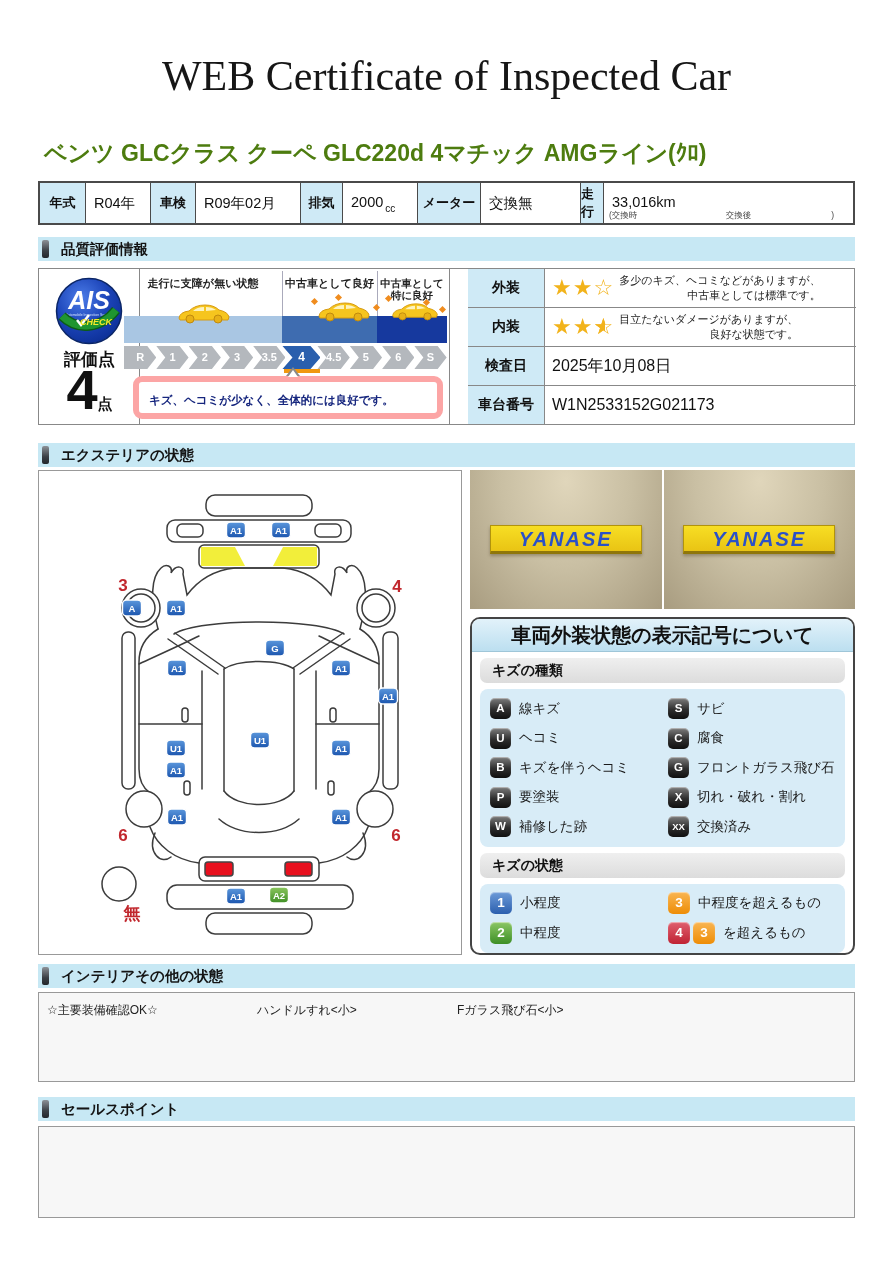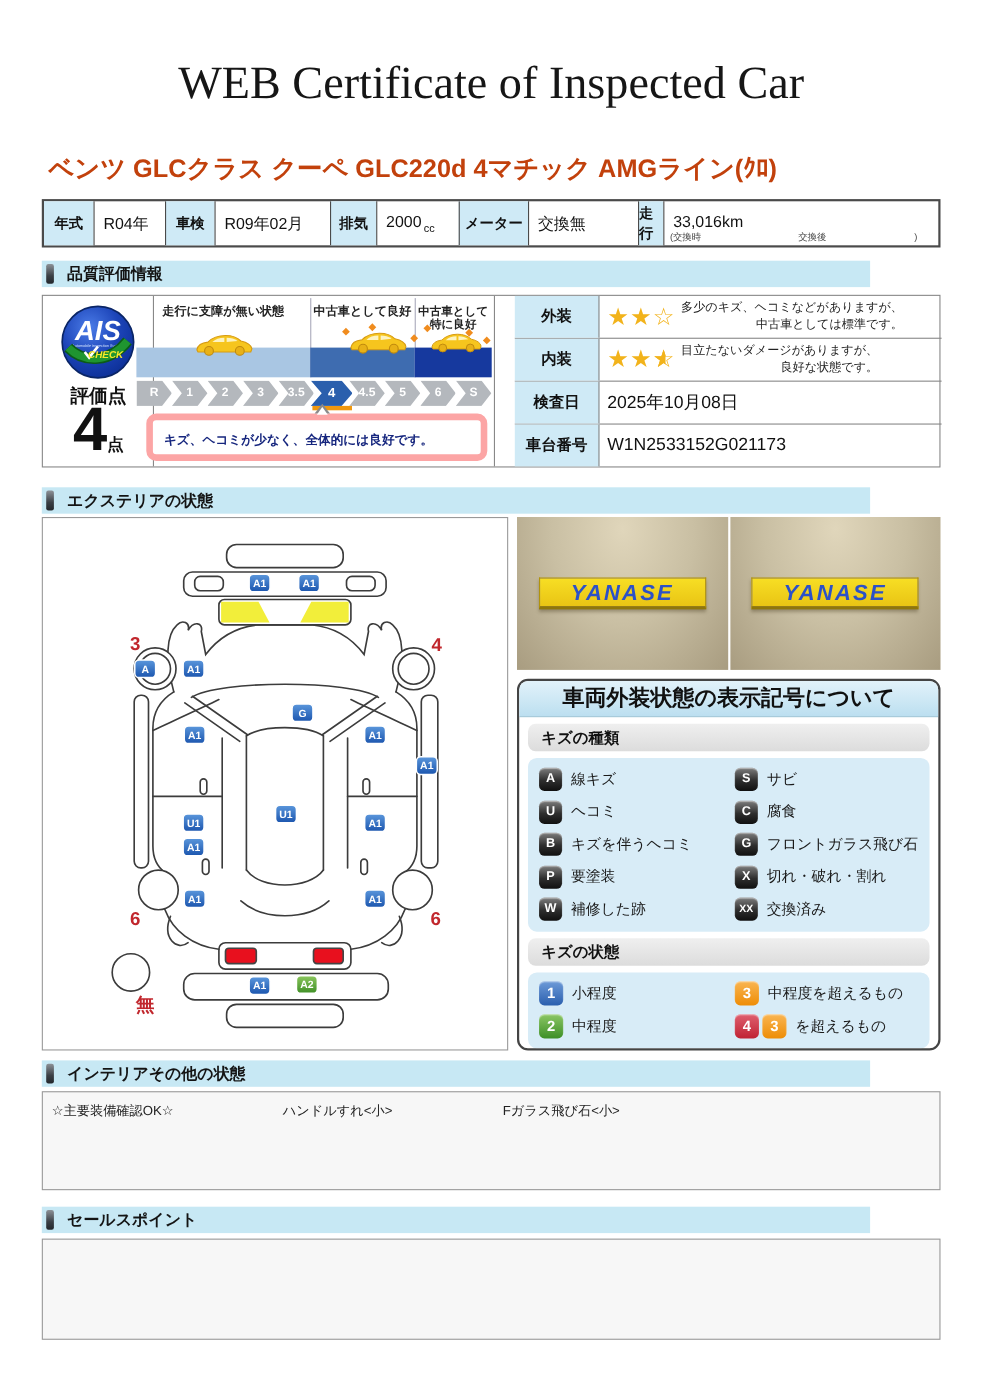--- a/index.html
+++ b/index.html
@@ -3,39 +3,39 @@
 <meta charset="utf-8">
 <style>
   * { margin:0; padding:0; box-sizing:border-box; }
   html,body { background:#fff; }
   body { font-family:"Liberation Sans","DejaVu Sans",sans-serif; color:#111; }
   .page { position:relative; width:893px; height:1263px; background:#fff; overflow:hidden;padding-left:40px; }
 
   
   .main-title { position:absolute; top:52px; left:0; width:893px; text-align:center;
     font-family:"Liberation Serif","DejaVu Serif",serif; font-size:42px; font-weight:400; color:#161616; }
-  .car-name { position:absolute; top:138px; left:44px; font-size:23px; font-weight:bold; color:#c2410c; }
+  .car-name { position:absolute; top:138px; left:44px; font-size:23px; font-weight:bold; color:#4d7c0f; }
 
   
   .spec-table { position:absolute; top:181px; left:38px; width:817px; height:44px;
     display:flex; border:2px solid #4a4a4a; background:#fff; }
   .spec-table .cell { height:100%; border-left:1px solid #4a4a4a; position:relative; }
   .spec-table .cell:first-child { border-left:none; }
   .spec-table .label { background:var(--label-bg); font-weight:bold; font-size:13px;
     display:flex; align-items:center; justify-content:center; }
   .spec-table .value { font-size:14.5px; padding:11px 0 0 8px; }
   .spec-table .unit { font-size:10px; position:relative; top:5px; margin-left:2px; }
   .spec-table .km-notes { position:absolute; bottom:2px; left:0; width:100%; height:11px;
     font-size:8.5px; color:#444; }
   .spec-table .km-notes .n1 { position:absolute; left:5px; }
   .spec-table .km-notes .n2 { position:absolute; left:52%; }
   .spec-table .km-notes .n3 { position:absolute; right:4px; }
 
   
-  .section-header { position:absolute; left:38px; width:753px; height:24px;
+  .section-header { position:absolute; left:38px; width:817px; height:24px;
     background:var(--header-bg); display:flex; align-items:center; }
   .section-header .accent { width:7px; height:18px; margin-left:4px; border-radius:2px;
     background:linear-gradient(180deg,#8d9298 0%,#3a3f45 60%,#23272c 100%); }
   .section-header .sh-title { margin-left:12px; font-size:14.5px; font-weight:bold; color:#141414; }
 
   
   .quality-box { position:absolute; top:268px; left:38px; width:817px; height:157px;
     border:1px solid #888; background:#fff; }
   .ais-col { position:absolute; left:0; top:0; width:101px; height:100%; border-right:1px solid #888; }
   .ais-logo { position:absolute; left:16px; top:8px; }

